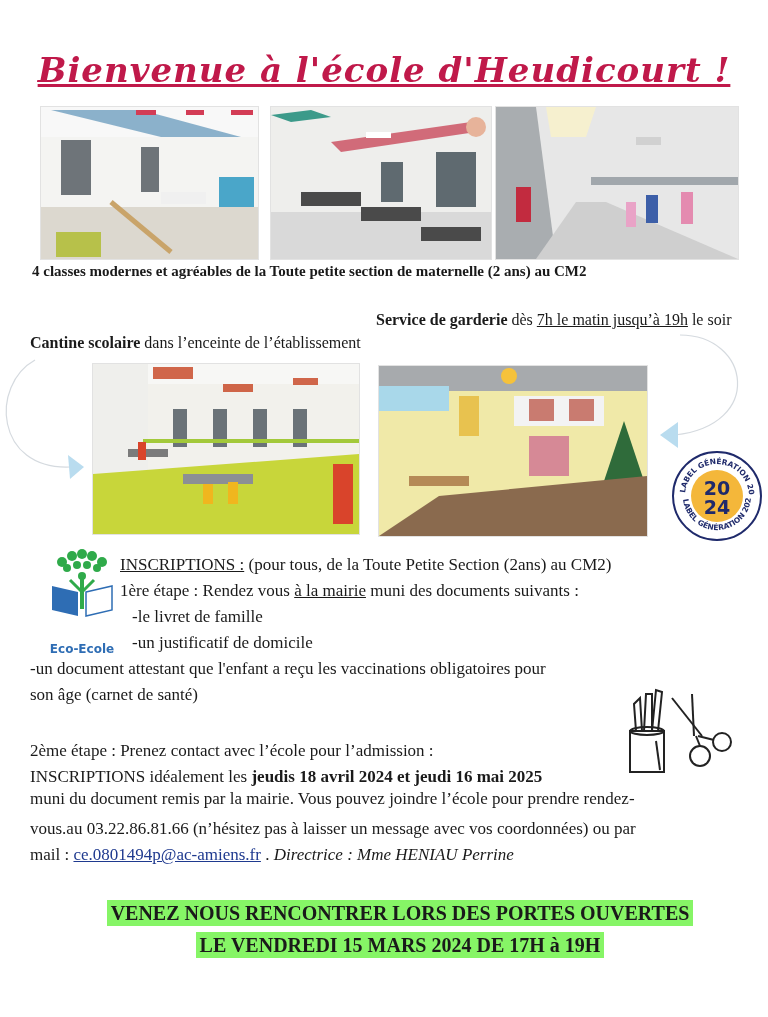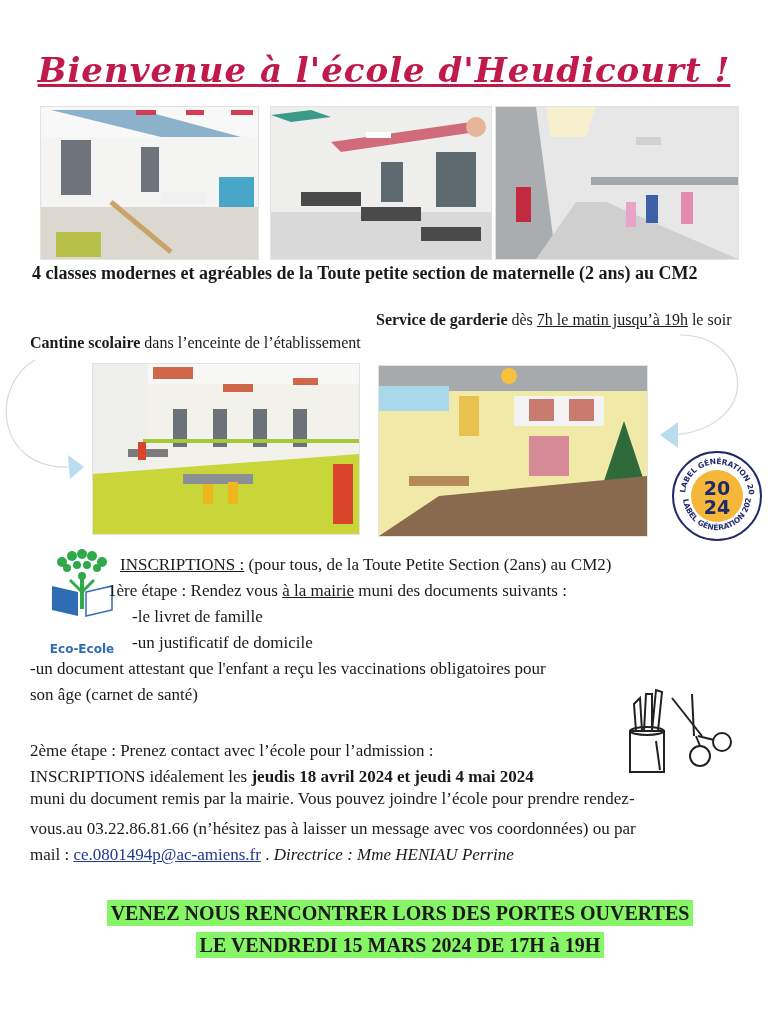--- a/index.html
+++ b/index.html
@@ -1,21 +1,21 @@
 <!DOCTYPE html>
 <html><head>
 <meta charset="utf-8">
 <style>
   html, body { margin:0; padding:0; background:#ffffff; }
   body { width:768px; height:1017px; position:relative; overflow:hidden; font-family:"Liberation Serif", "DejaVu Serif", serif; color:#1a1a1a; }
   .abs { position:absolute; }
   .title { left:0; top:50px; width:768px; text-align:center; font-family:"DejaVu Serif", serif; font-style:italic; font-weight:bold; font-size:34px; color:#c0194a; letter-spacing:1px;text-decoration:underline; }
   .photo { border:1px solid #e2e2e2; overflow:hidden; }
   .photo svg { display:block; width:100%; height:100%; }
-  .caption { font-size:18px; font-weight:bold; }
+  .caption { font-size:15px; font-weight:bold; }
   .line { font-size:16px; }
   .body-text { font-size:17px; line-height:26px; }
   .u { text-decoration:underline; }
   .b { font-weight:bold; }
   .i { font-style:italic; }
   .link { color:#1f3a8f; text-decoration:underline; }
   .hl { background:#86f566; font-weight:bold; font-size:20px; padding:2px 4px; }
   .banner { left:16px; width:768px; text-align:center; }
 </style>
 </head>
@@ -161,21 +161,21 @@
     </g>
     <polygon points="4,40 30,46 30,70 4,64" fill="#2e6db4"></polygon>
     <polygon points="38,46 64,40 64,64 38,70" fill="#ffffff" stroke="#2e6db4" stroke-width="1.5"></polygon>
   </svg>
   <div style="font-family:'DejaVu Sans',sans-serif;font-weight:bold;font-size:12px;color:#2e6db4;text-align:center;margin-top:20px;">Eco-Ecole</div>
 </div>
 
 <div class="abs body-text" style="left:120px;top:552px;text-align:center;">
   <span class="u">INSCRIPTIONS :</span><span> (pour tous, de la Toute Petite Section (2ans) au CM2)</span>
 </div>
-<div class="abs body-text" style="left:108px;top:578px;">
+<div class="abs body-text" style="left:120px;top:578px;">
   <span>1ère étape : Rendez vous </span><span class="u">à la mairie</span><span> muni des documents suivants :</span>
 </div>
 <div class="abs body-text" style="left:132px;top:604px;">-le livret de famille</div>
 <div class="abs body-text" style="left:132px;top:630px;">-un justificatif de domicile</div>
 <div class="abs body-text" style="left:30px;top:656px;">-un document attestant que l'enfant a reçu les vaccinations obligatoires pour</div>
 <div class="abs body-text" style="left:30px;top:682px;">son âge (carnet de santé)</div>
 
 <div class="abs" style="left:622px;top:686px;width:112px;height:90px;">
   <svg width="112" height="90" viewBox="0 0 112 90" fill="none" stroke="#222" stroke-width="2">
     <path d="M8 45 L8 86 L42 86 L42 45 Z"></path>
@@ -188,21 +188,21 @@
     <line x1="70" y1="8" x2="72" y2="50"></line>
     <circle cx="78" cy="70" r="10"></circle>
     <circle cx="100" cy="56" r="9"></circle>
     <line x1="74" y1="50" x2="78" y2="60"></line>
     <line x1="76" y1="50" x2="92" y2="54"></line>
   </svg>
 </div>
 
 <div class="abs body-text" style="left:30px;top:738px;">2ème étape : Prenez contact avec l’école pour l’admission :</div>
 <div class="abs body-text" style="left:30px;top:764px;">
-  <span>INSCRIPTIONS idéalement les </span><span class="b">jeudis 18 avril 2024 et jeudi 4 mai 2024</span>
+  <span>INSCRIPTIONS idéalement les </span><span class="b">jeudis 18 avril 2024 et jeudi 16 mai 2025</span>
 </div>
 <div class="abs body-text" style="left:30px;top:746px;margin-top:40px;">muni du document remis par la mairie. Vous pouvez joindre l’école pour prendre rendez-</div>
 <div class="abs body-text" style="left:30px;top:816px;">vous.au 03.22.86.81.66 (n’hésitez pas à laisser un message avec vos coordonnées) ou par</div>
 <div class="abs body-text" style="left:30px;top:842px;">
   <span>mail : </span><a class="link">ce.0801494p@ac-amiens.fr</a><span> . </span><span class="i">Directrice : Mme HENIAU Perrine</span>
 </div>
 
 <div class="abs banner" style="top:902px;">
   <span class="hl">VENEZ NOUS RENCONTRER LORS DES PORTES OUVERTES</span>
 </div>

